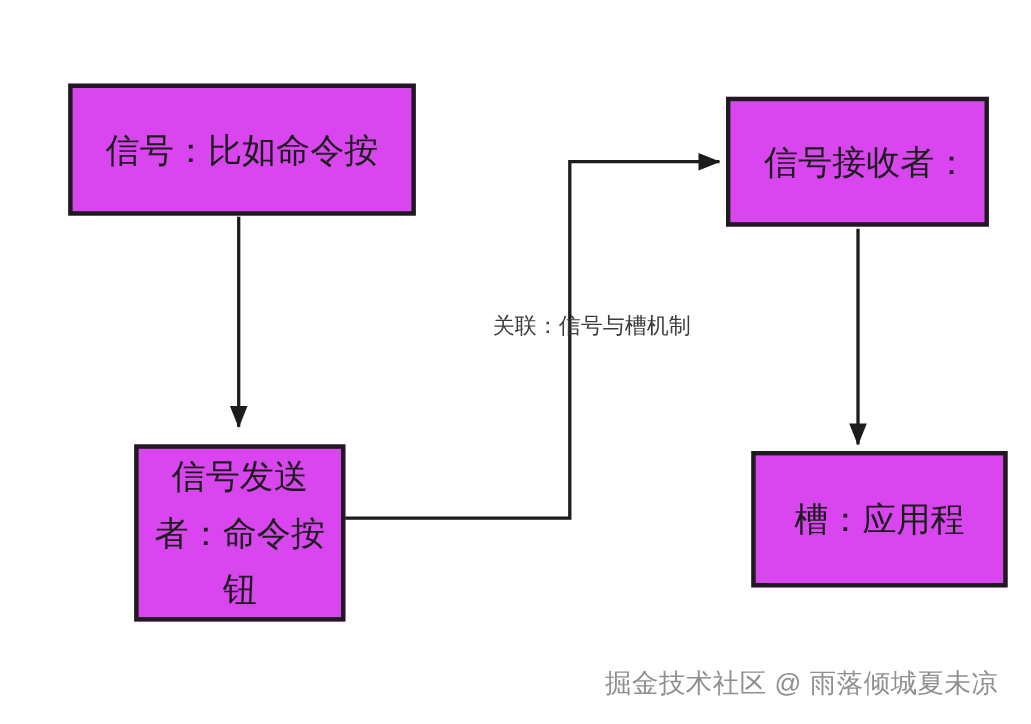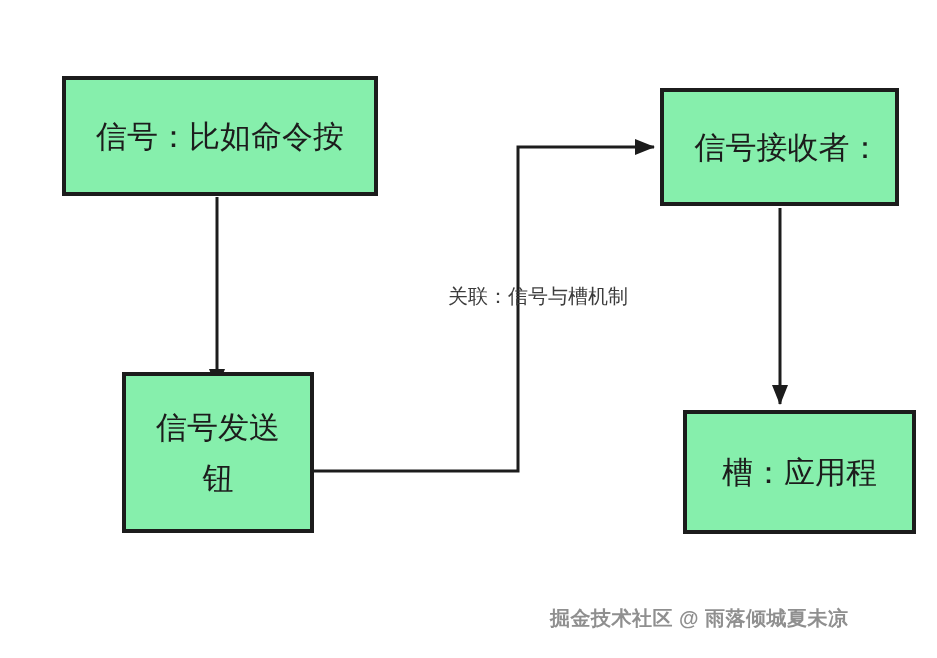--- a/index.html
+++ b/index.html
@@ -20,52 +20,52 @@
   }
   .arrows-layer path.edge {
     fill: none;
     stroke: var(--arrow, #1c1c1c);
     stroke-width: 3;
   }
   .arrowhead-glyph { fill: var(--arrow, #1c1c1c); }
   .node {
     position: absolute;
     box-sizing: border-box;
-    background: #86efac;
+    background: #d946ef;
     border: 4px solid var(--border, #1c1c1c);
     display: flex;
     flex-direction: column;
     align-items: center;
     justify-content: center;
     color: var(--text, #1c1c1c);
     font-size: 31px;
     font-weight: 500;
     text-align: center;
   }
   .node .node-line {
     line-height: 51px;
     white-space: nowrap;
   }
   .node-signal   { left: 62px;  top: 76px;  width: 316px; height: 120px; }
   .node-receiver { left: 660px; top: 88px;  width: 239px; height: 118px; padding-left: 16px; }
-  .node-sender   { left: 122px; top: 372px; width: 192px; height: 161px; }
+  .node-sender   { left: 122px; top: 404px; width: 192px; height: 161px; }
   .node-slot     { left: 683px; top: 410px; width: 233px; height: 124px; }
   .edge-label {
     position: absolute;
     left: 448px; top: 283px;
     font-size: 20px;
     font-weight: 400;
     color: var(--label, #3c3c3c);
     white-space: nowrap;
   }
   .watermark {
     position: absolute;
     left: 550px; top: 605px;
-    font-size: 20px;
-    font-weight: 700;
+    font-size: 24px;
+    font-weight: 400;
     color: var(--watermark, #8f8f8f);
     text-shadow: 2px 2px 0 #ffffff;
     white-space: nowrap;
     letter-spacing: 0.5px;
   }
 </style>
 </head>
 <body>
 
 <div class="canvas">
@@ -84,20 +84,21 @@
   <div class="node node-signal">
     <div class="node-line">信号：比如命令按</div>
   </div>
 
   <div class="node node-receiver">
     <div class="node-line">信号接收者：</div>
   </div>
 
   <div class="node node-sender">
     <div class="node-line">信号发送</div>
+    <div class="node-line">者：命令按</div>
     <div class="node-line">钮</div>
   </div>
 
   <div class="node node-slot">
     <div class="node-line">槽：应用程</div>
   </div>
 
   <div class="edge-label">关联：信号与槽机制</div>
 
   <div class="watermark">掘金技术社区 @ 雨落倾城夏未凉</div>

